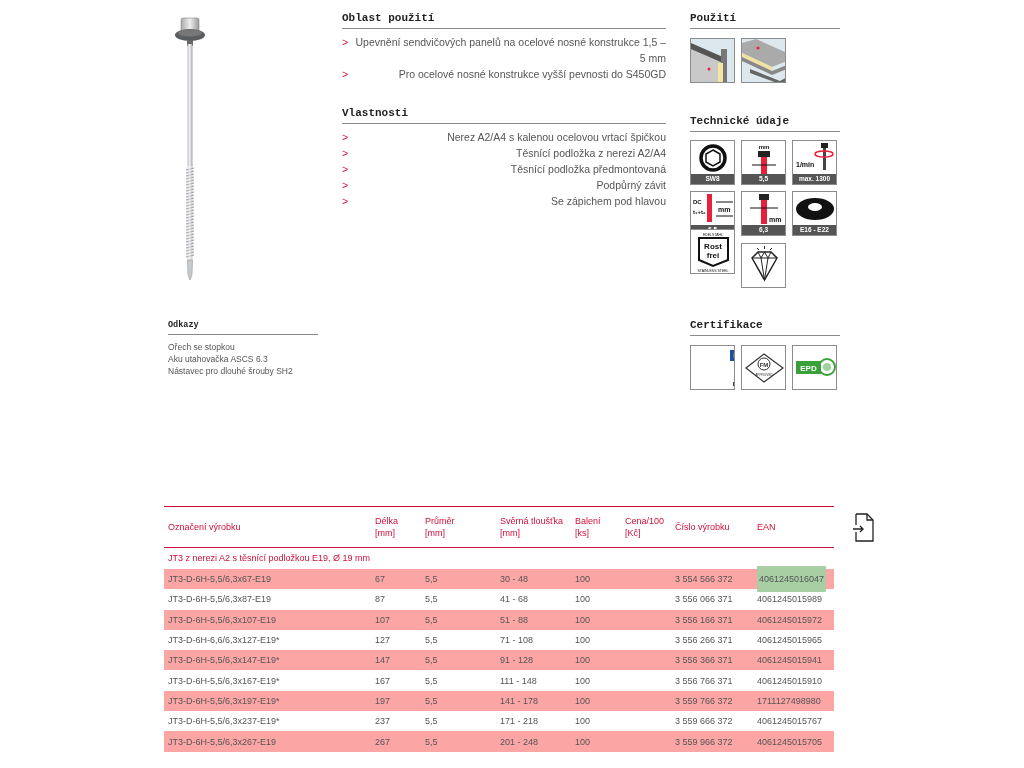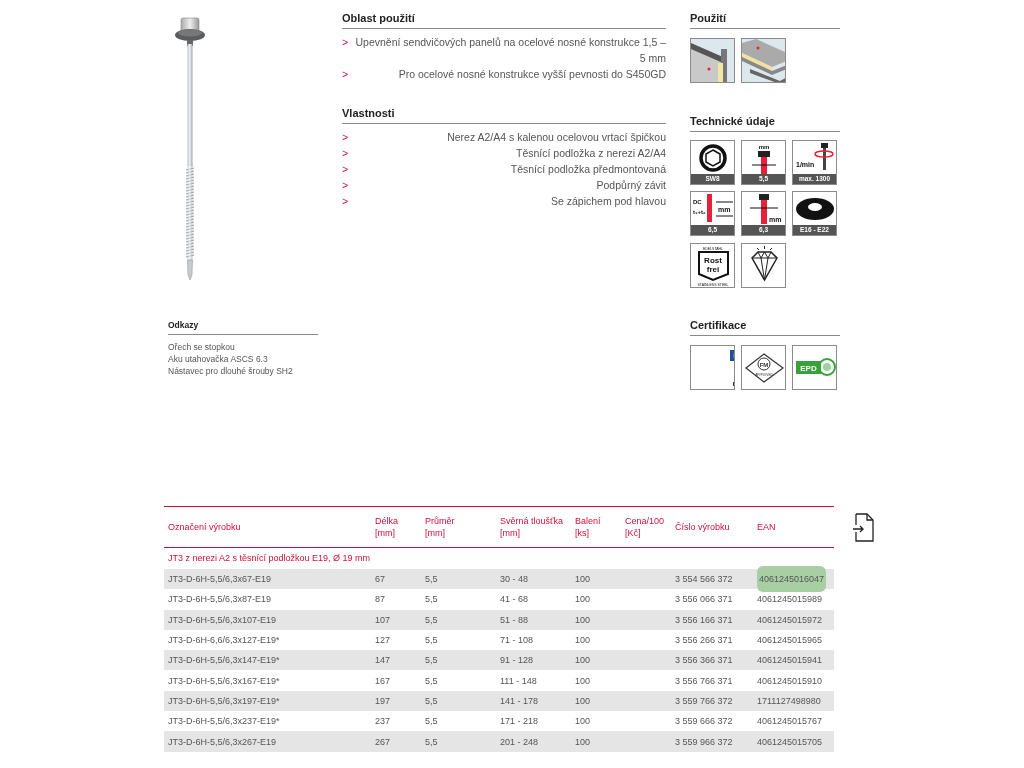--- a/index.html
+++ b/index.html
@@ -1,31 +1,31 @@
 <!DOCTYPE html>
 <html><head>
 <meta charset="utf-8">
 <style>
   * { box-sizing: border-box; margin: 0; padding: 0; }
   body { width: 1024px; height: 768px; background: #ffffff; position: relative; overflow: hidden;
          font-family: "Liberation Sans", sans-serif; color: #444; }
   .abs { position: absolute; }
-  .sec-title { font-weight: bold; font-size: 11px; color: #222; padding-bottom: 4px; border-bottom: 1px solid #8a8a8a; }
+  .sec-title { font-weight: bold; font-size: 11px; color: #222; padding-bottom: 4px; border-bottom: 1px solid #8a8a8a; font-family: Liberation Mono, monospace; }
   .bullets { list-style: none; margin-top: 5px; font-size: 10.5px; line-height: 16px; color: #555; text-align: right; }
   .bullets li { padding-left: 13px; position: relative; }
   .bullets li::before { content: ">"; position: absolute; left: 0; color: #d0103a; }
   .icon-box { position: absolute; width: 45px; height: 45px; border: 1px solid #8c8c8c; background: #fff; overflow: hidden; }
   .icon-cap { position: absolute; left: 0; right: 0; bottom: 0; height: 10px; background: #555; color: #fff;
               font-size: 6.5px; font-weight: bold; text-align: center; line-height: 10px; }
   .links { font-size: 8.5px; line-height: 12px; color: #555; margin-top: 6px; }
   table { border-collapse: collapse; font-size: 9px; color: #555; }
   th { color: #d0103a; font-weight: normal; text-align: left; vertical-align: middle; padding: 4px 4px; line-height: 12px; }
   td { padding: 0 4px; height: 20.3px; white-space: nowrap; }
-  tr.striped td { background: #e5e5e5; }
-  .ean-hl { background: #a8cfa4; border-radius: 6px; padding: 8px 2px; margin-top: 8px; }
+  tr.striped td { background: #fca5a5; }
+  .ean-hl { background: #a8cfa4; border-radius: 1px; padding: 8px 2px; margin-top: 8px; }
 </style>
 </head>
 <body>
 
 <div class="abs" style="left:165px; top:10px; width:50px; height:272px;">
   <svg width="50" height="272" viewBox="0 0 50 272">
     <defs>
       <linearGradient id="shaft" x1="0" x2="1">
           <stop offset="0" stop-color="#b8bcbf"></stop>
           <stop offset="0.45" stop-color="#f2f3f4"></stop>
@@ -171,21 +171,21 @@
   </svg>
   <div class="icon-cap">6,3</div>
 </div>
 <div class="icon-box" style="left:792px; top:191px;">
   <svg width="45" height="35" viewBox="0 0 45 35">
     <ellipse cx="22" cy="17" rx="19" ry="11" fill="#111"></ellipse>
     <ellipse cx="22" cy="15" rx="7" ry="4" fill="#fff"></ellipse>
   </svg>
   <div class="icon-cap">E16 - E22</div>
 </div>
-<div class="icon-box" style="left:690px; top:243px;text-align:right;">
+<div class="icon-box" style="left:690px; top:229px;text-align:right;">
   <svg width="45" height="45" viewBox="0 0 45 45">
     <text x="22" y="6" font-size="3.5" text-anchor="middle" fill="#111" font-family="Liberation Sans, sans-serif">EDELSTAHL</text>
     <path d="M8 8 L37 8 L37 30 L22 36 L8 30 Z" fill="none" stroke="#111" stroke-width="2"></path>
     <text x="22" y="19" font-size="8" text-anchor="middle" fill="#111" font-family="Liberation Sans, sans-serif" font-weight="bold">Rost</text>
     <text x="22" y="28" font-size="8" text-anchor="middle" fill="#111" font-family="Liberation Sans, sans-serif" font-weight="bold">frei</text>
     <text x="22" y="42" font-size="3.5" text-anchor="middle" fill="#111" font-family="Liberation Sans, sans-serif">STAINLESS STEEL</text>
   </svg>
 </div>
 <div class="icon-box" style="left:741px; top:243px;">
   <svg width="45" height="45" viewBox="0 0 45 45">

